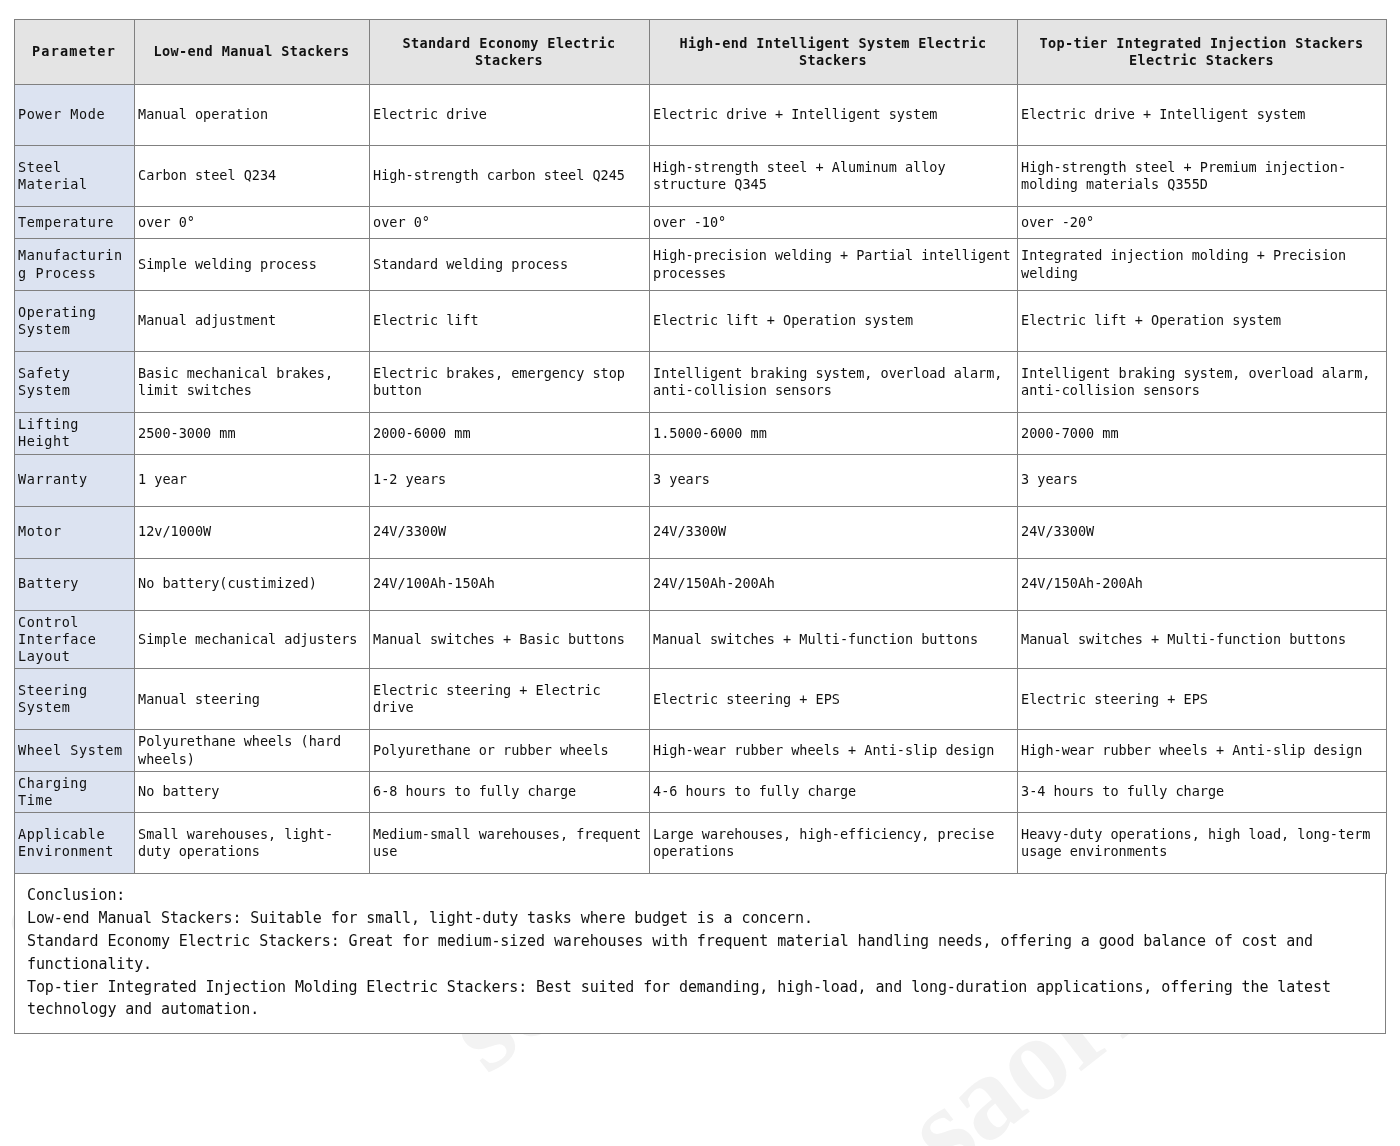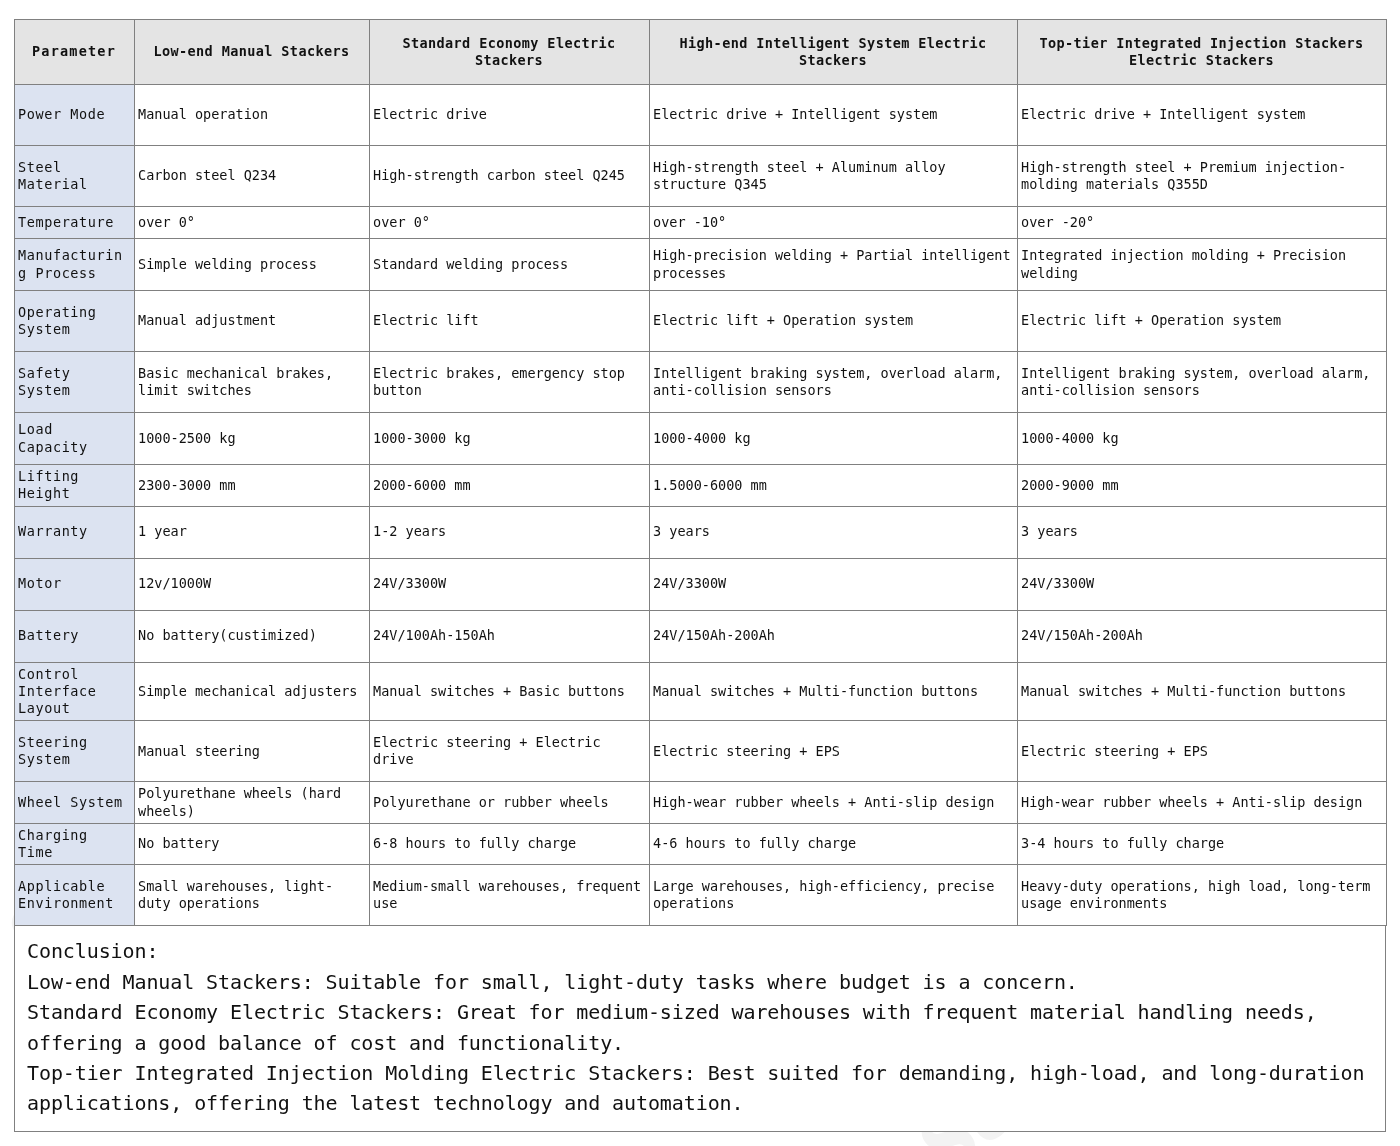--- a/index.html
+++ b/index.html
@@ -115,21 +115,21 @@
   #conclusion {
     margin-top: -1px;
     border: 1px solid #808080;
     background: #ffffff;
     padding: 10px 10px 12px 12px;
     width: 1372px;
     box-sizing: border-box;
   }
   #conclusion p {
     margin: 0;
-    font-size: 20px;
+    font-size: 15px;
     line-height: 1.52;
     color: #111111;
     font-family: "DejaVu Sans Mono", "Liberation Mono", monospace;
     letter-spacing: -0.1px;
   }
 </style>
 </head>
 <body>
 
 <div id="watermark">
@@ -196,33 +196,26 @@
             <td class="val">Electric lift + Operation system</td>
             <td class="val">Electric lift + Operation system</td>
           </tr>
           <tr class="r-tall">
             <td class="param">Safety System</td>
             <td class="val">Basic mechanical brakes, limit switches</td>
             <td class="val">Electric brakes, emergency stop button</td>
             <td class="val">Intelligent braking system, overload alarm, anti-collision sensors</td>
             <td class="val">Intelligent braking system, overload alarm, anti-collision sensors</td>
           </tr>
-          <tr class="r-med">
-            <td class="param">Load Capacity</td>
-            <td class="val">1000-2500 kg</td>
-            <td class="val">1000-3000 kg</td>
-            <td class="val">1000-4000 kg</td>
-            <td class="val">1000-4000 kg</td>
-          </tr>
           <tr class="r-short">
             <td class="param">Lifting Height</td>
-            <td class="val">2300-3000 mm</td>
+            <td class="val">2500-3000 mm</td>
             <td class="val">2000-6000 mm</td>
             <td class="val">1.5000-6000 mm</td>
-            <td class="val">2000-9000 mm</td>
+            <td class="val">2000-7000 mm</td>
           </tr>
           <tr class="r-med">
             <td class="param">Warranty</td>
             <td class="val">1 year</td>
             <td class="val">1-2 years</td>
             <td class="val">3 years</td>
             <td class="val">3 years</td>
           </tr>
           <tr class="r-med">
             <td class="param">Motor</td>

